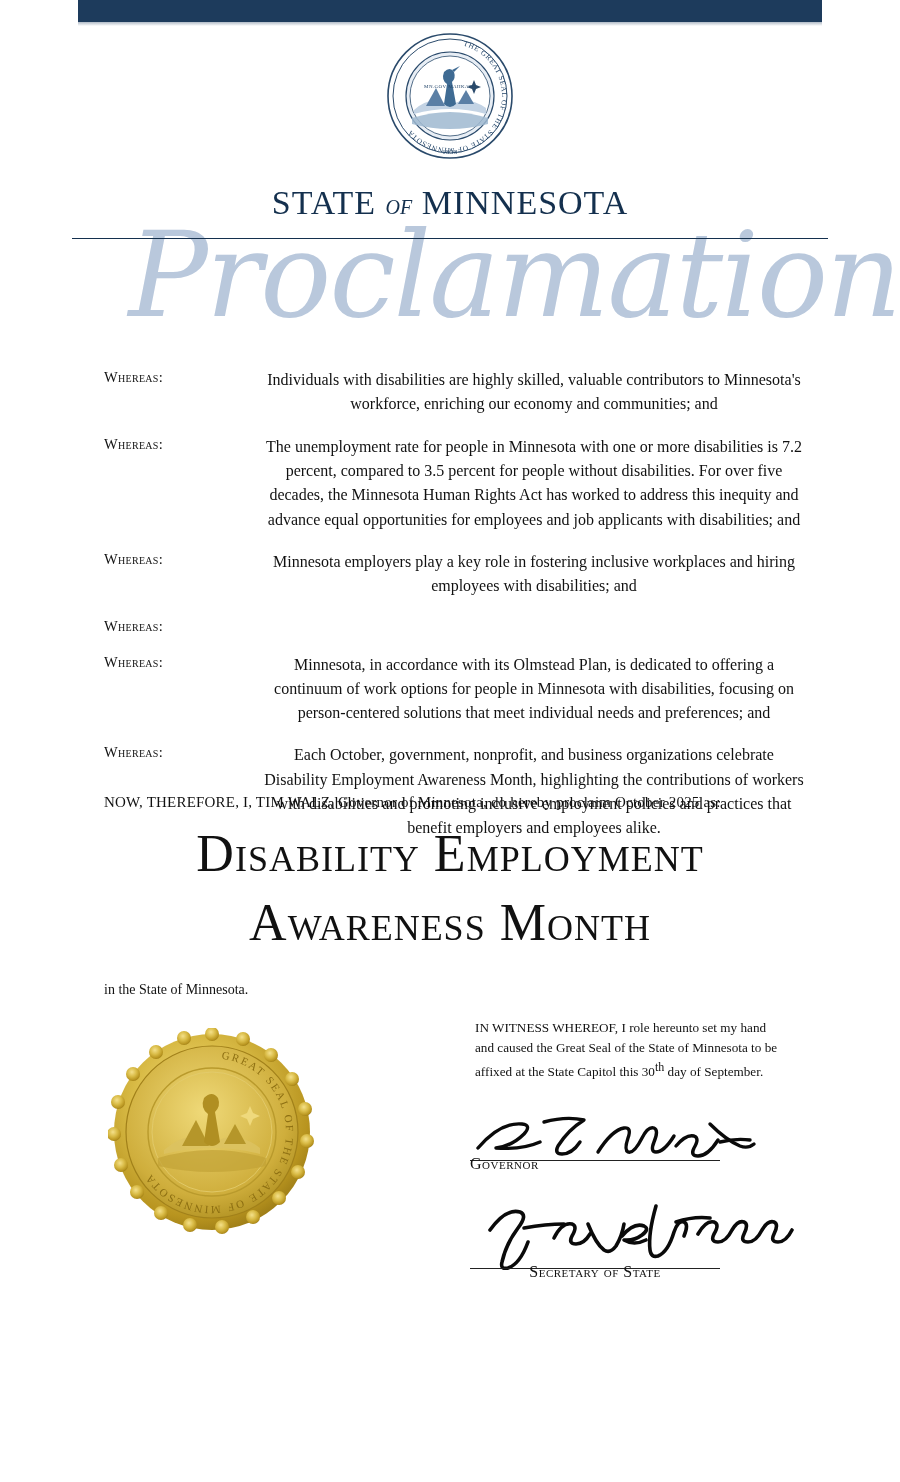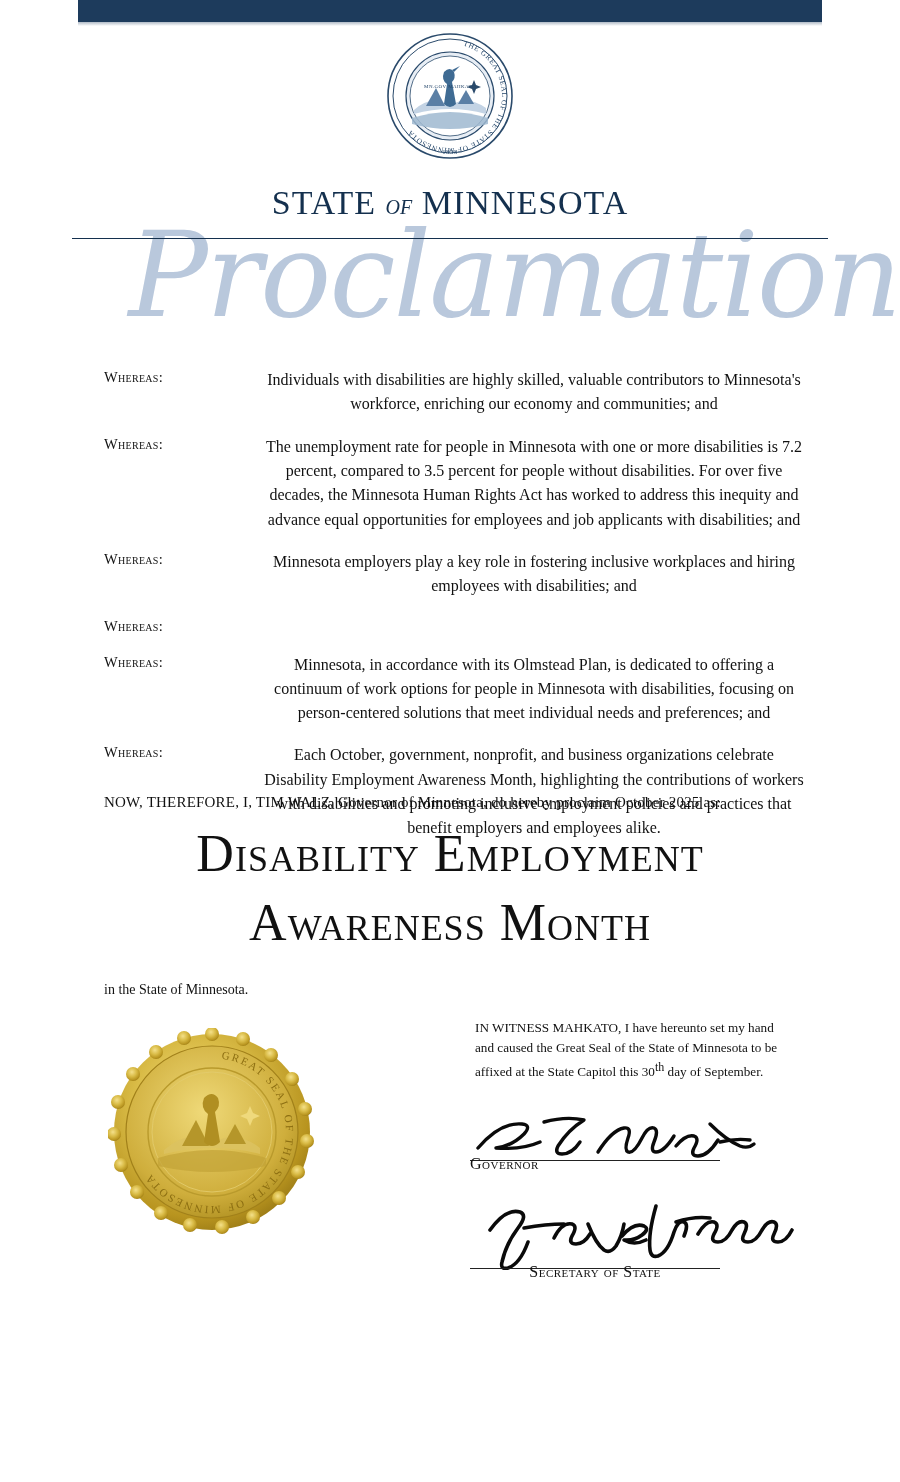--- a/index.html
+++ b/index.html
@@ -373,21 +373,21 @@
 
       <path id="goldArc" d="M104 30 a74 74 0 1 1 -0.01 0" fill="none"></path>
       <text font-family="Liberation Serif, serif" font-size="11" fill="#8d6f12" letter-spacing="2">
         <textPath href="#goldArc" startOffset="2%">GREAT SEAL OF THE STATE OF MINNESOTA</textPath>
       </text>
     </g>
   </svg>
 </div>
 
 <div class="witness">
-  <span>IN WITNESS MAHKATO, I have hereunto set my hand</span><br>
+  <span>IN WITNESS WHEREOF, I role hereunto set my hand</span><br>
   <span>and caused the Great Seal of the State of Minnesota to be</span><br>
   <span>affixed at the State Capitol this 30</span><sup>th</sup><span> day of September.</span>
 </div>
 
 <div class="sig-gov">
   <svg viewBox="0 0 310 60" width="310" height="60">
     <g fill="none" stroke="#0a0a0a" stroke-width="3.4" stroke-linecap="round" stroke-linejoin="round">
       <path d="M8 40 q22 -26 44 -24 q10 1 2 10 q-12 12 -28 14 q26 2 44 -6"></path>
       <path d="M74 14 q22 -6 40 -2 q-16 10 -26 26 q-4 8 4 8 q10 0 18 -12"></path>
       <path d="M128 44 q14 -22 26 -24 q8 -1 4 10 q-4 12 0 14 q6 2 14 -14 q6 -12 12 -10 q5 2 0 14 q-4 10 2 10 q8 0 18 -16"></path>

